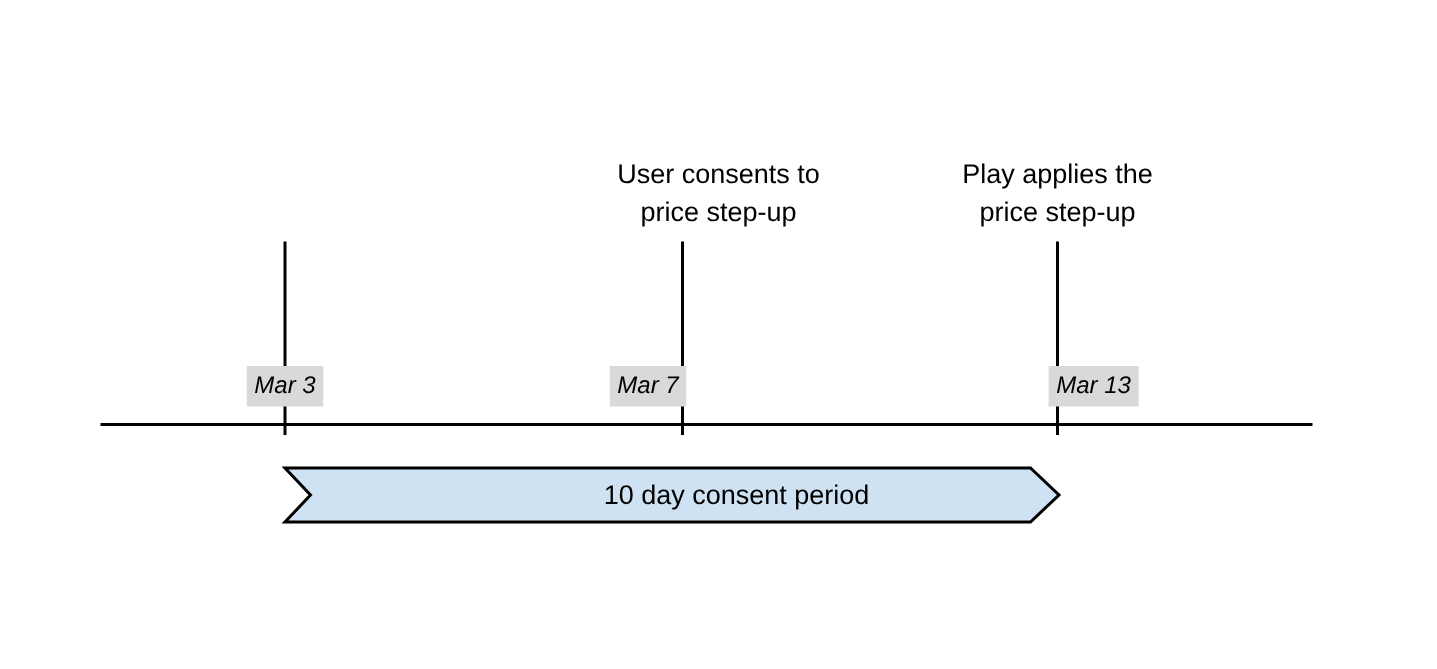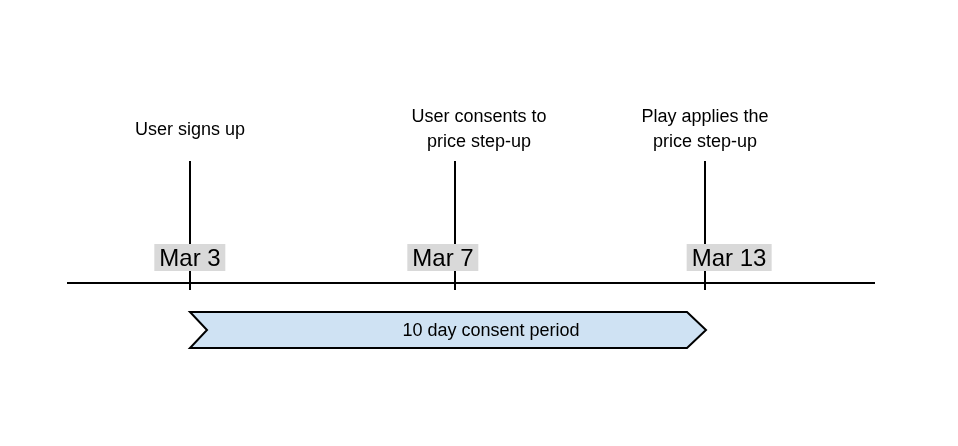--- a/index.html
+++ b/index.html
@@ -44,27 +44,28 @@
     line-height: 25px;
   }
   .event-title.e1 { left: 190px; }
   .event-title.e2 { left: 479px; text-align: center; }
   .event-title.e3 { left: 705px; }
   .date-badge {
     position: absolute;
     top: 244px;
     transform: translateX(-50%);
     background: #d9d9d9;
-    font-size: 24px;
+    font-size: 16px;
     line-height: 27px;
     padding: 0 5px;
     white-space: nowrap;
+    font-style: italic;
   }
   .date-badge.d1 { left: 190px; }
-  .date-badge.d2 { left: 443px; }
+  .date-badge.d2 { left: 432px; }
   .date-badge.d3 { left: 705px; margin-left: 24px; }
   .banner-label {
     position: absolute;
     left: 448px;
     top: 317px;
     transform: translateX(-50%);
     font-size: 18px;
     line-height: 26px;
     white-space: nowrap;
     margin-left: 43px;
@@ -76,21 +77,20 @@
 <div class="canvas">
 
   <svg class="gfx" width="958" height="446" viewBox="0 0 958 446">
     <line x1="67" y1="283" x2="875" y2="283" style="stroke: rgb(0, 0, 0);"></line>
     <line x1="190" y1="161" x2="190" y2="290" style="stroke: rgb(0, 0, 0);"></line>
     <line x1="455" y1="161" x2="455" y2="290" style="stroke: rgb(0, 0, 0);"></line>
     <line x1="705" y1="161" x2="705" y2="290" style="stroke: rgb(0, 0, 0);"></line>
     <polygon points="190,312 687,312 706,330 687,348 190,348 207,330" style="fill: rgb(207, 226, 243); stroke: rgb(0, 0, 0);"></polygon>
   </svg>
 
-  <div class="event-title e1">User signs up</div>
   <div class="event-title e2">User consents to
 price step-up</div>
   <div class="event-title e3">Play applies the
 price step-up</div>
 
   <div class="date-badge d1">Mar 3</div>
   <div class="date-badge d2">Mar 7</div>
   <div class="date-badge d3">Mar 13</div>
 
   <div class="banner-label">10 day consent period</div>

